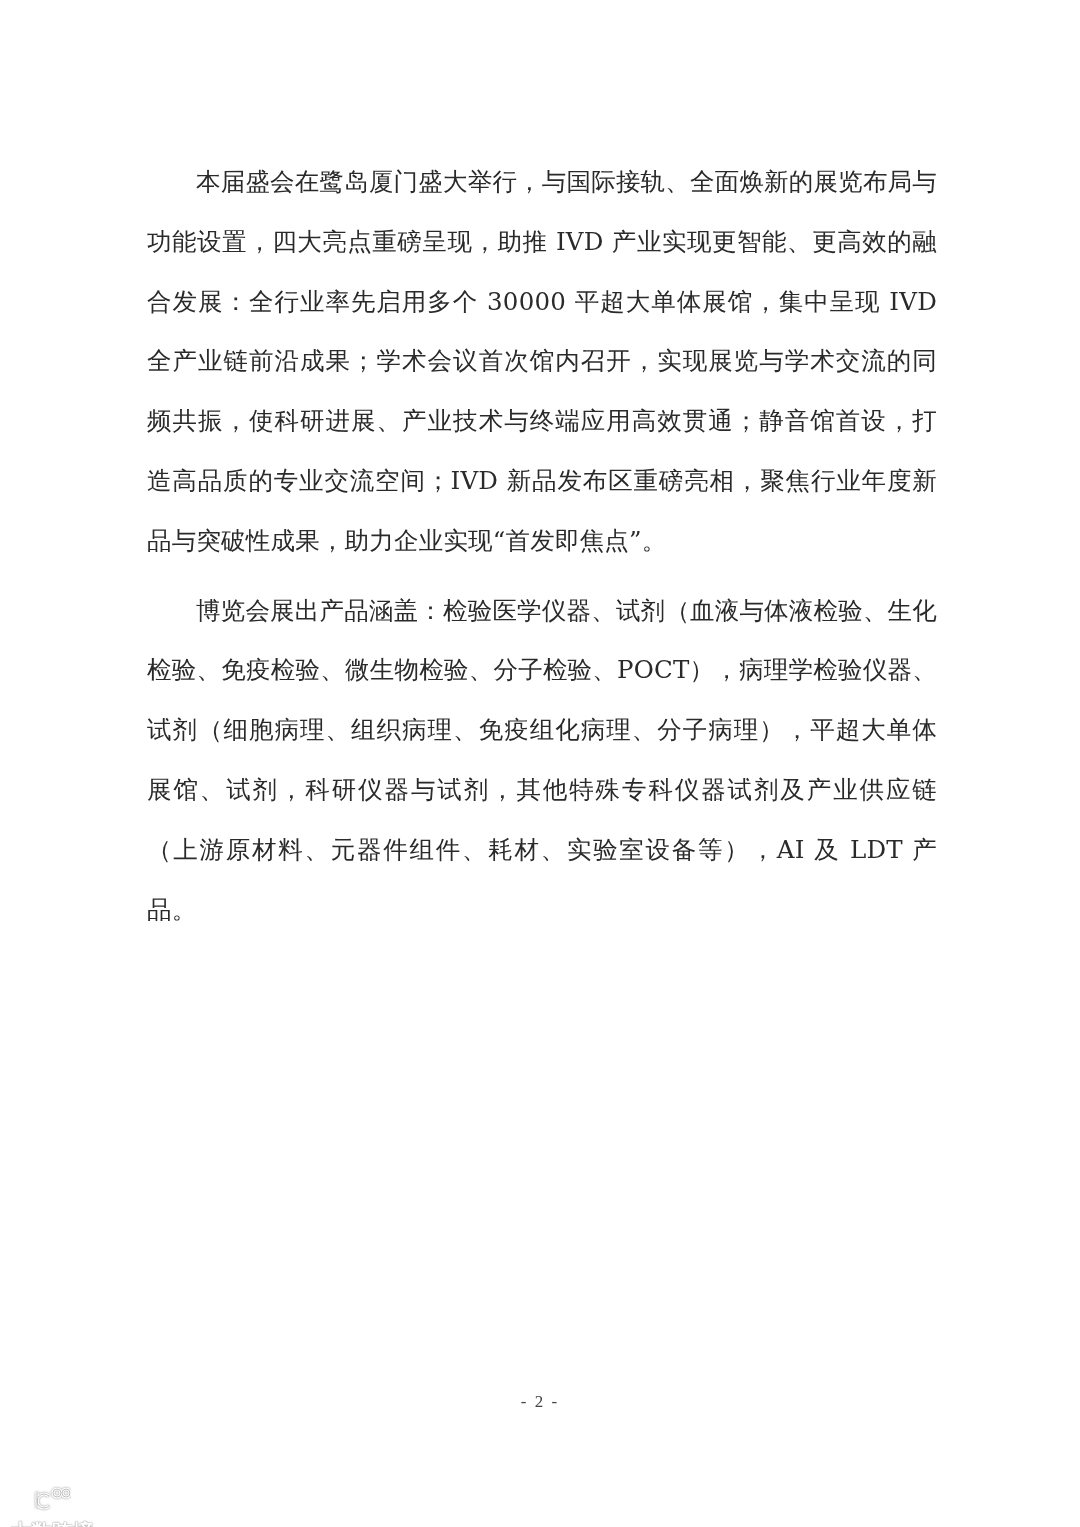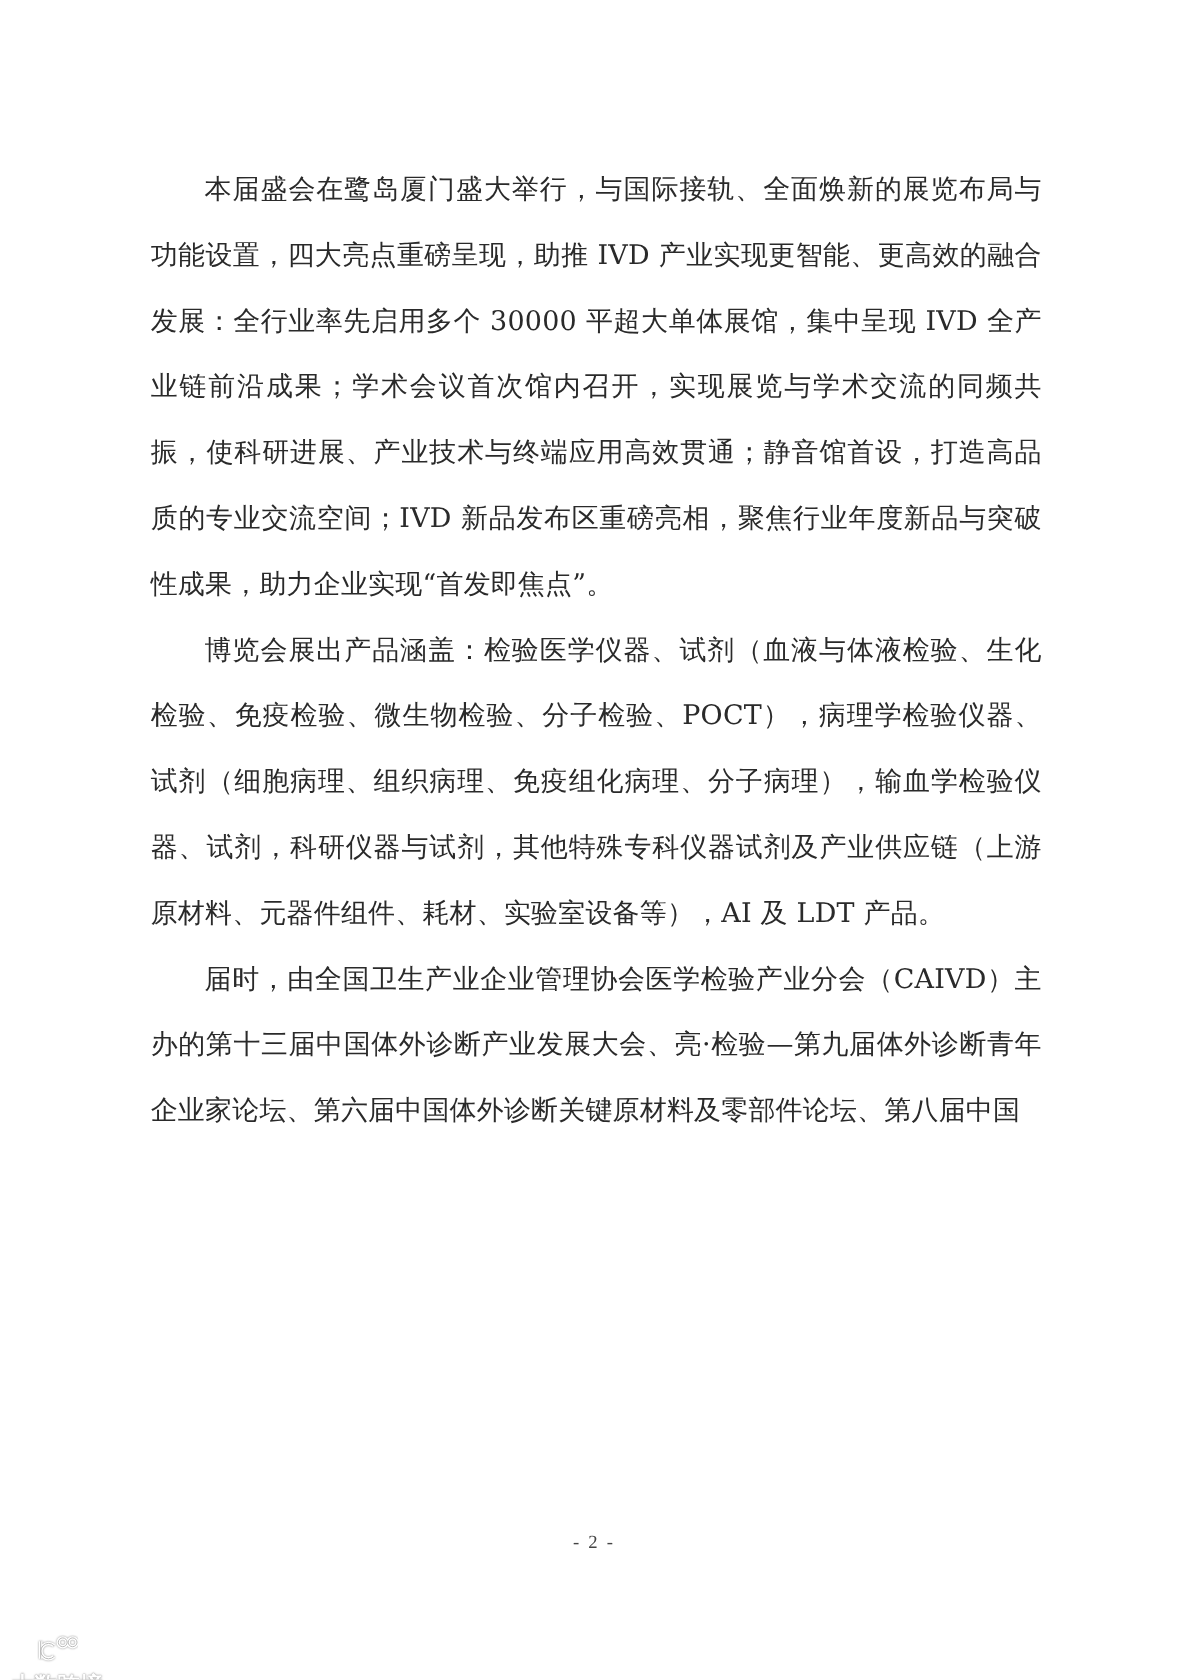--- a/index.html
+++ b/index.html
@@ -12,21 +12,21 @@
     font-family: "DejaVu Serif", "Liberation Serif", serif;
     color: #2a2a2a;
   }
   .page-text {
     position: absolute;
     left: 137px;
     top: 142px;
     width: 810px;
   }
   .para {
-    margin: 0;
+    margin: 10px;
     font-size: 24.5px;
     line-height: 59.8px;
     text-indent: 49px;
     text-align: justify;
     text-justify: inter-character;
     letter-spacing: 0.2px;
     word-break: break-all;
   }
   .page-number {
     position: absolute;
@@ -56,22 +56,21 @@
   .watermark .logo {
     width: 38px;
     height: 26px;
   }
 </style>
 </head>
 <body>
 
 <div class="page-text">
   <p class="para">本届盛会在鹭岛厦门盛大举行，与国际接轨、全面焕新的展览布局与功能设置，四大亮点重磅呈现，助推 IVD 产业实现更智能、更高效的融合发展：全行业率先启用多个 30000 平超大单体展馆，集中呈现 IVD 全产业链前沿成果；学术会议首次馆内召开，实现展览与学术交流的同频共振，使科研进展、产业技术与终端应用高效贯通；静音馆首设，打造高品质的专业交流空间；IVD 新品发布区重磅亮相，聚焦行业年度新品与突破性成果，助力企业实现“首发即焦点”。</p>
-  <p class="para">博览会展出产品涵盖：检验医学仪器、试剂（血液与体液检验、生化检验、免疫检验、微生物检验、分子检验、POCT），病理学检验仪器、试剂（细胞病理、组织病理、免疫组化病理、分子病理），输血学检验仪器、试剂，科研仪器与试剂，其他特殊专科仪器试剂及产业供应链（上游原材料、元器件组件、耗材、实验室设备等），AI 及 LDT 产品。</p>
-  <p class="para">届时，由全国卫生产业企业管理协会医学检验产业分会（CAIVD）主办的第十三届中国体外诊断产业发展大会、亮·检验—第九届体外诊断青年企业家论坛、第六届中国体外诊断关键原材料及零部件论坛、第八届中国</p>
+  <p class="para">博览会展出产品涵盖：检验医学仪器、试剂（血液与体液检验、生化检验、免疫检验、微生物检验、分子检验、POCT），病理学检验仪器、试剂（细胞病理、组织病理、免疫组化病理、分子病理），平超大单体展馆、试剂，科研仪器与试剂，其他特殊专科仪器试剂及产业供应链（上游原材料、元器件组件、耗材、实验室设备等），AI 及 LDT 产品。</p>
 </div>
 
 <div class="page-number">- 2 -</div>
 
 <div class="watermark">
   <svg class="logo" viewBox="0 0 38 26">
     <g fill="none" stroke="#ffffff" stroke-width="3.2" style="filter: drop-shadow(0 0 1px #999);">
       <path d="M4 6 L4 22"></path>
       <path d="M16 10 A7 7 0 1 0 16 20"></path>
       <circle cx="24" cy="7" r="4"></circle>

